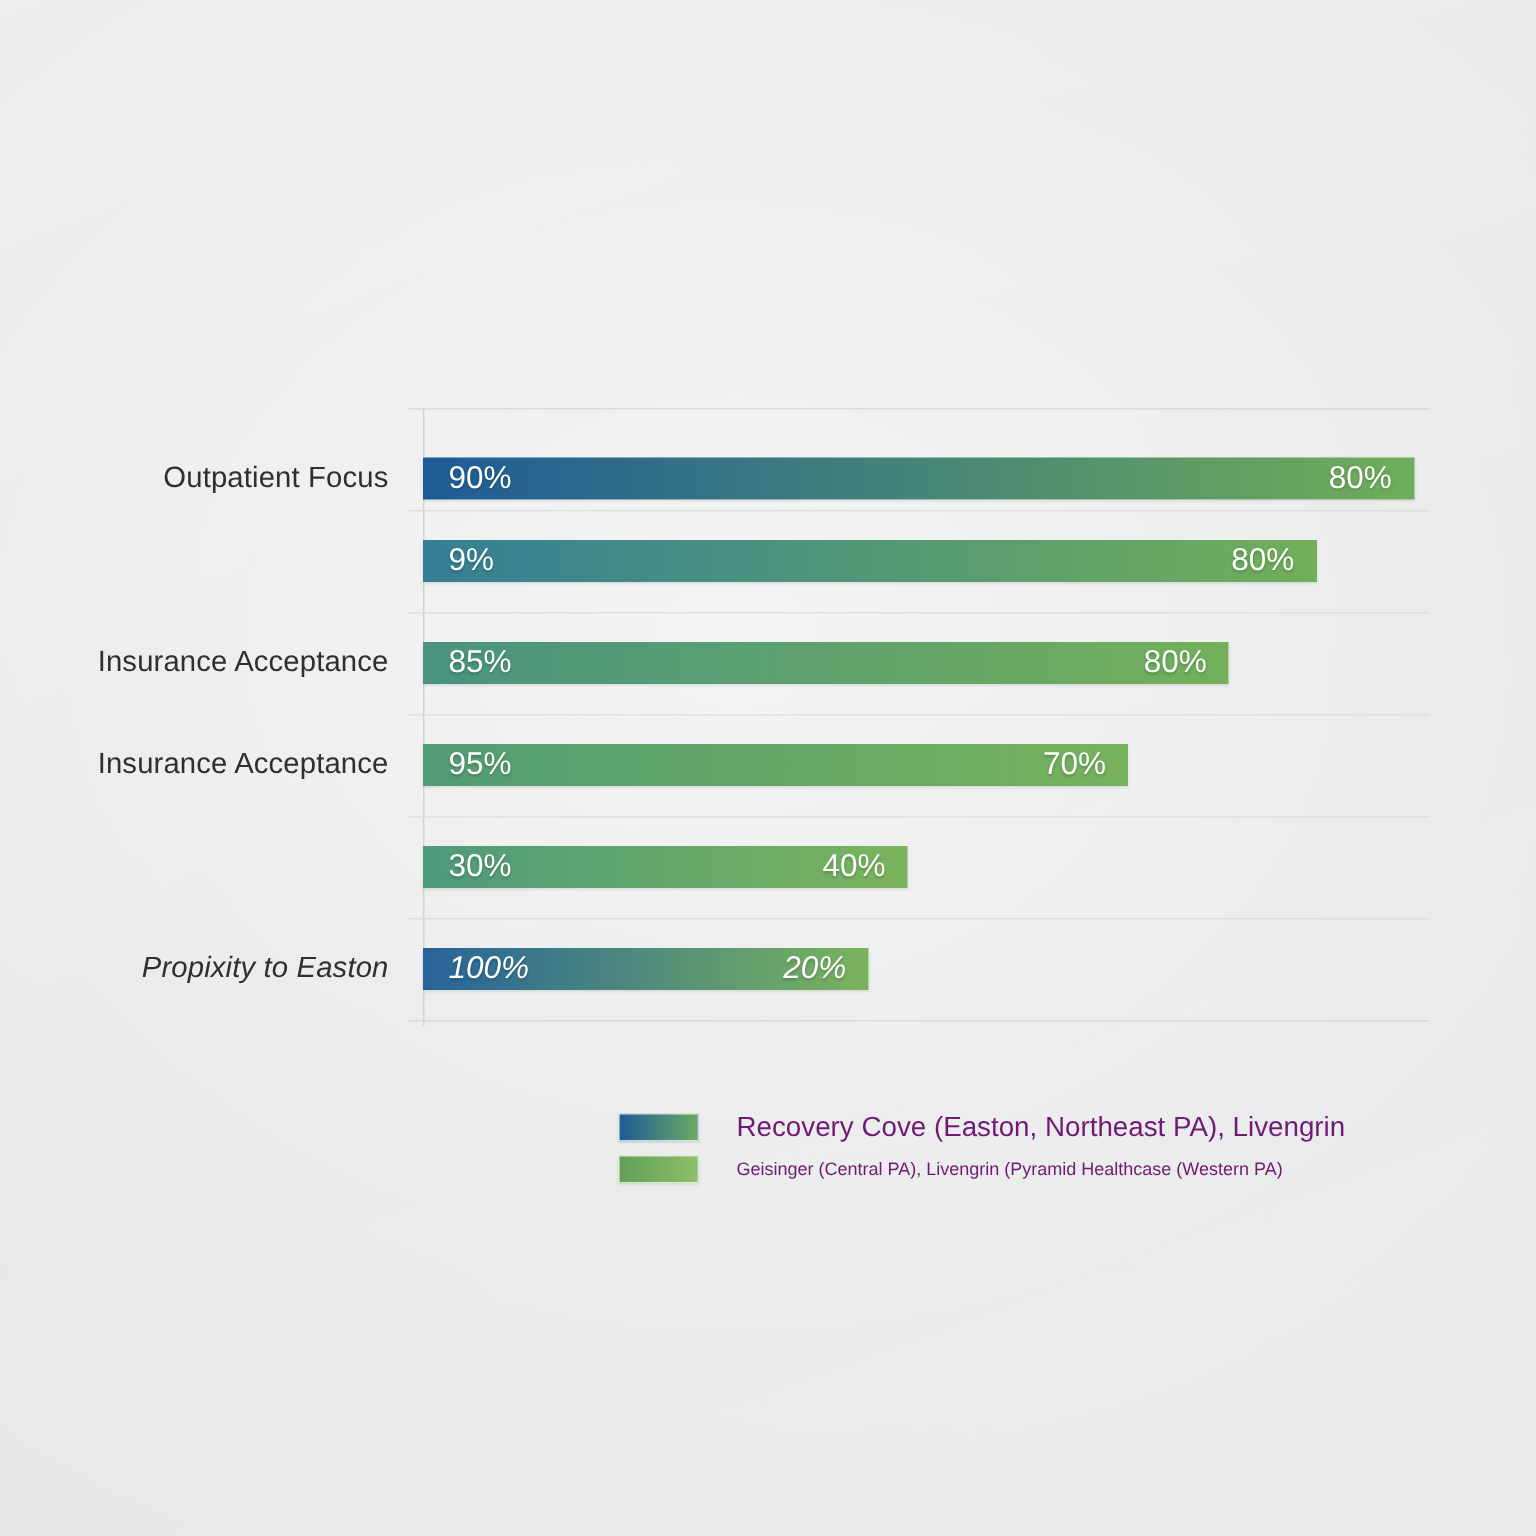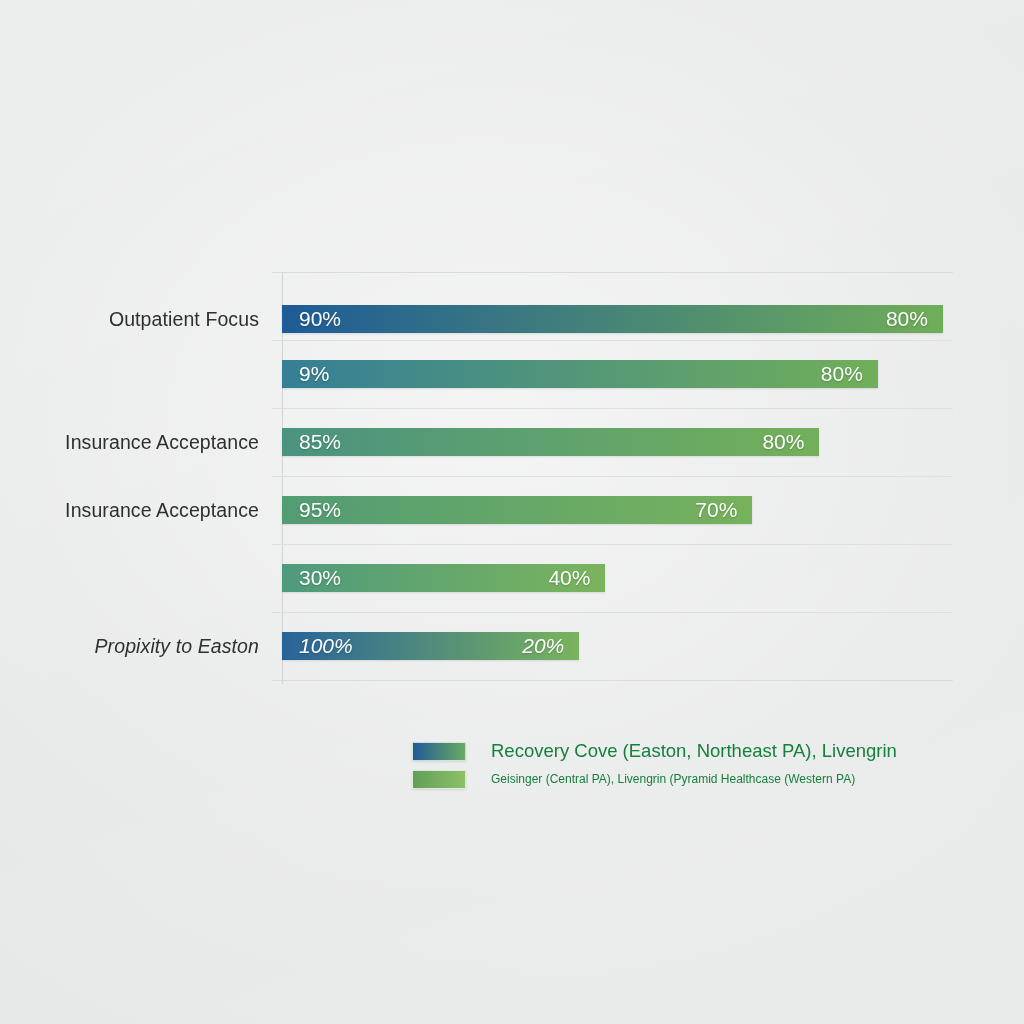--- a/index.html
+++ b/index.html
@@ -106,21 +106,21 @@
   }
   .legend-swatch {
     width: 54px;
     height: 19px;
     flex: 0 0 54px;
     border: 1px solid rgba(255,255,255,0.75);
     box-shadow: 0 1px 2px rgba(0,0,0,0.10);
   }
   .legend-label {
     margin-left: 25px;
-    color: #15803d;
+    color: #701a75;
     white-space: nowrap;
   }
   .legend-item.first .legend-label  { font-size: 18.5px; }
   .legend-item.second .legend-label { font-size: 12px; }
 </style>
 </head>
 <body>
 
 <div class="page-sheen"></div>
 

